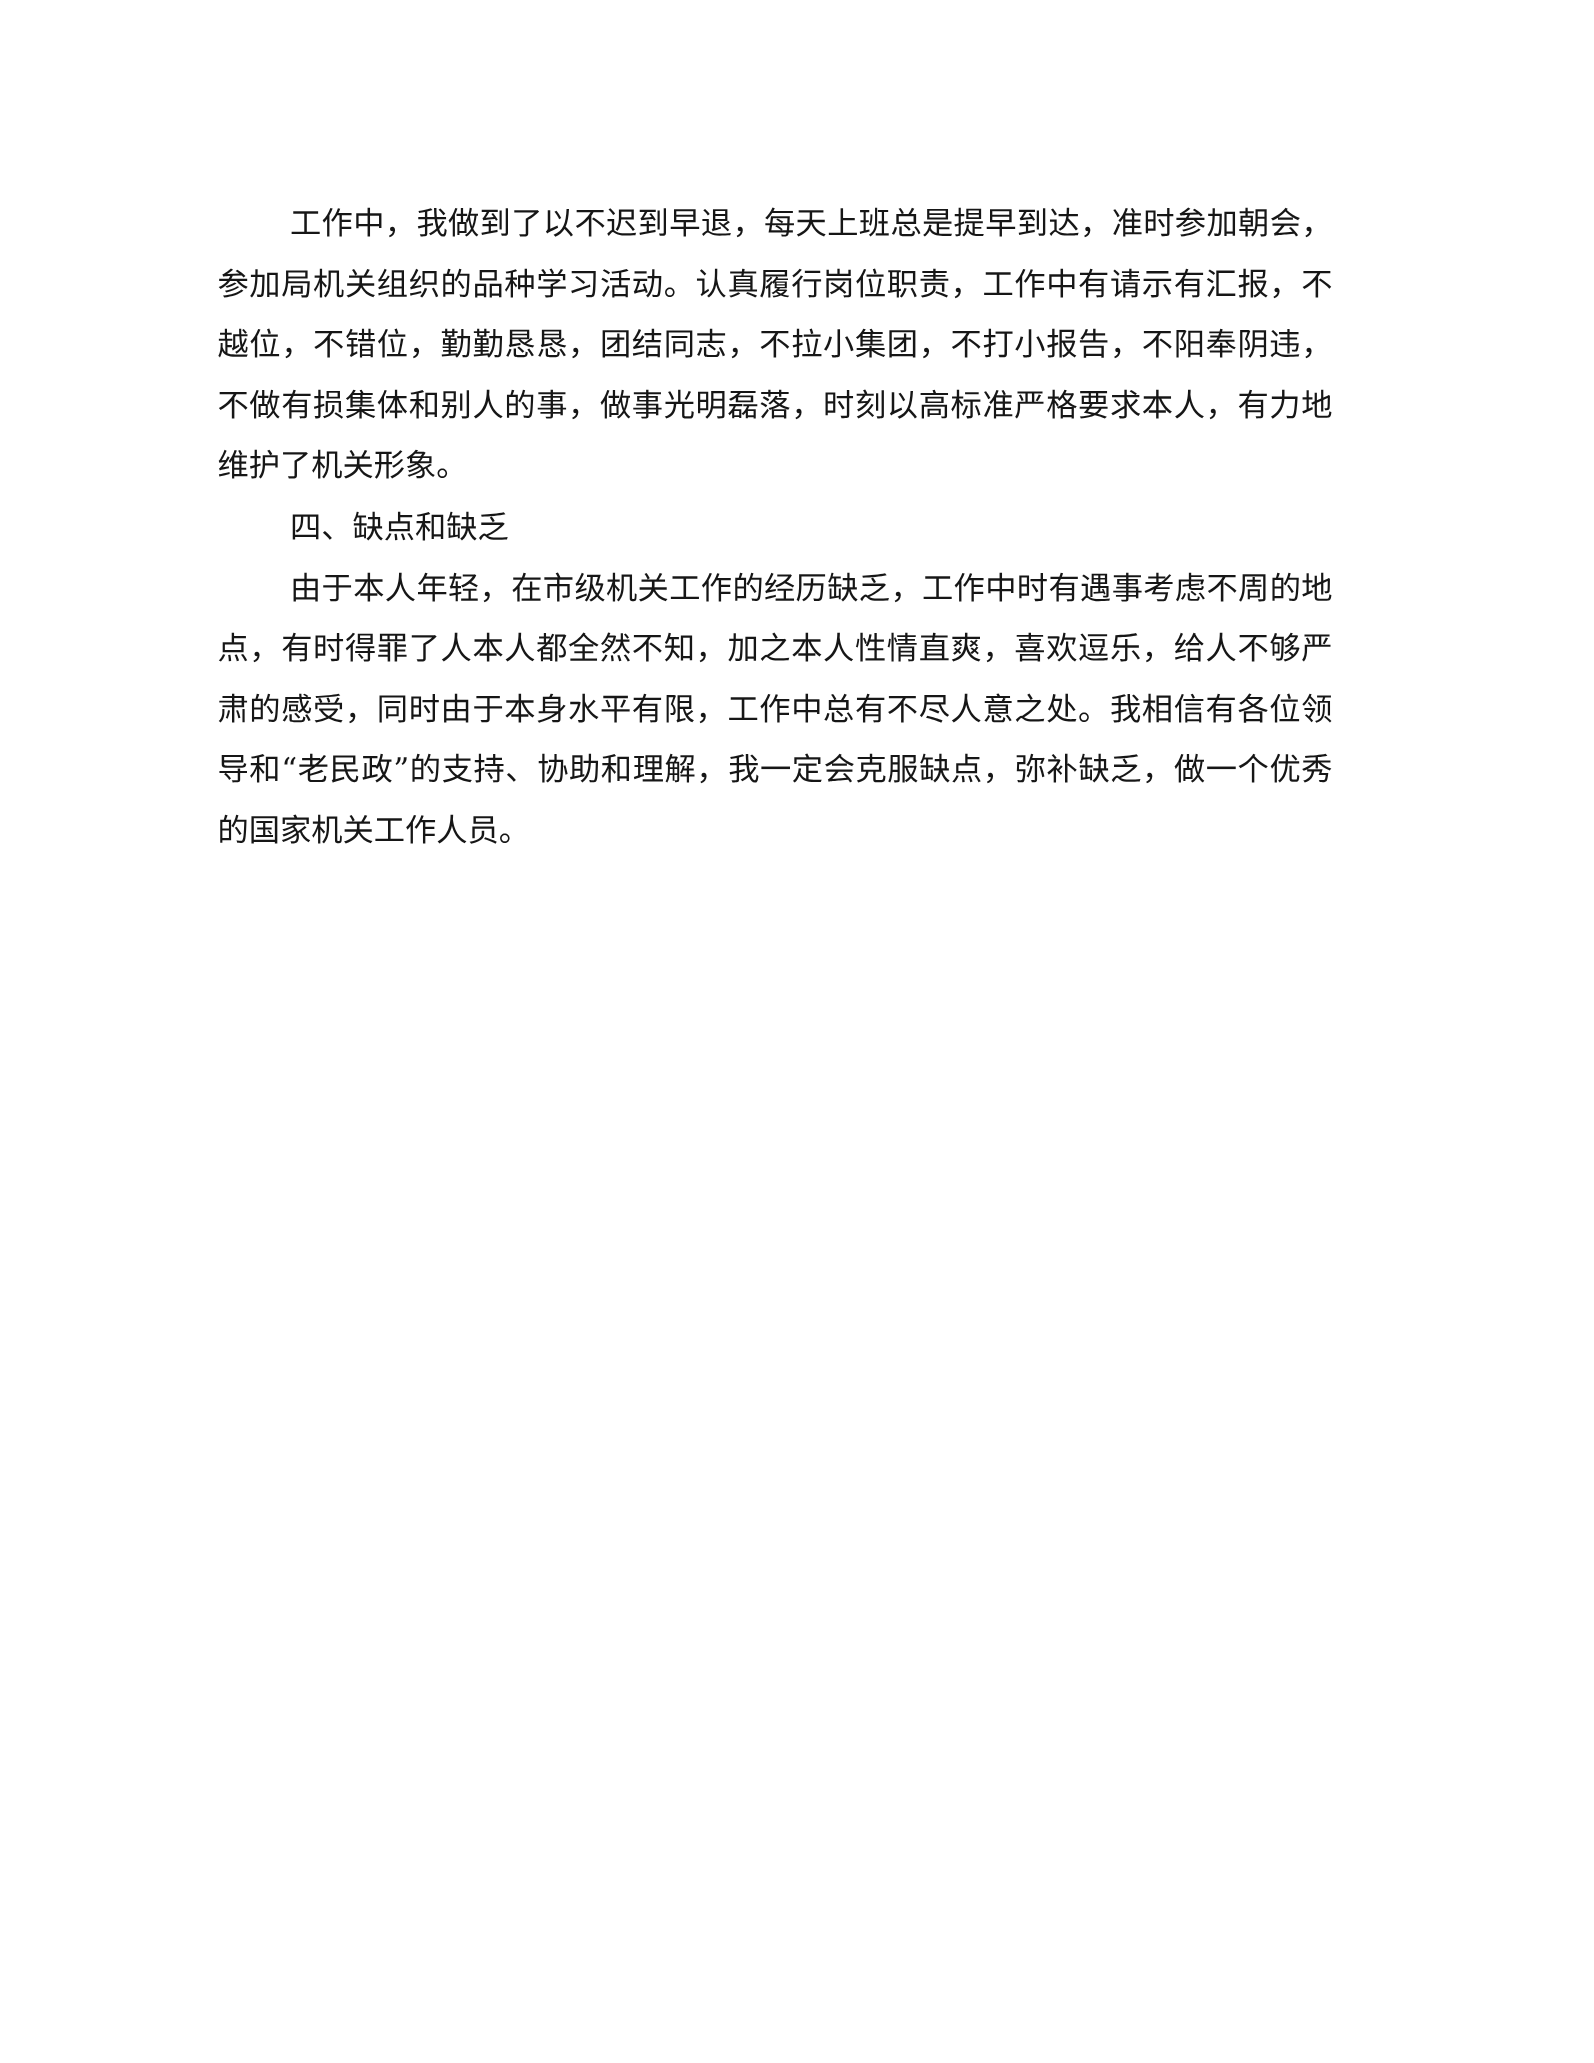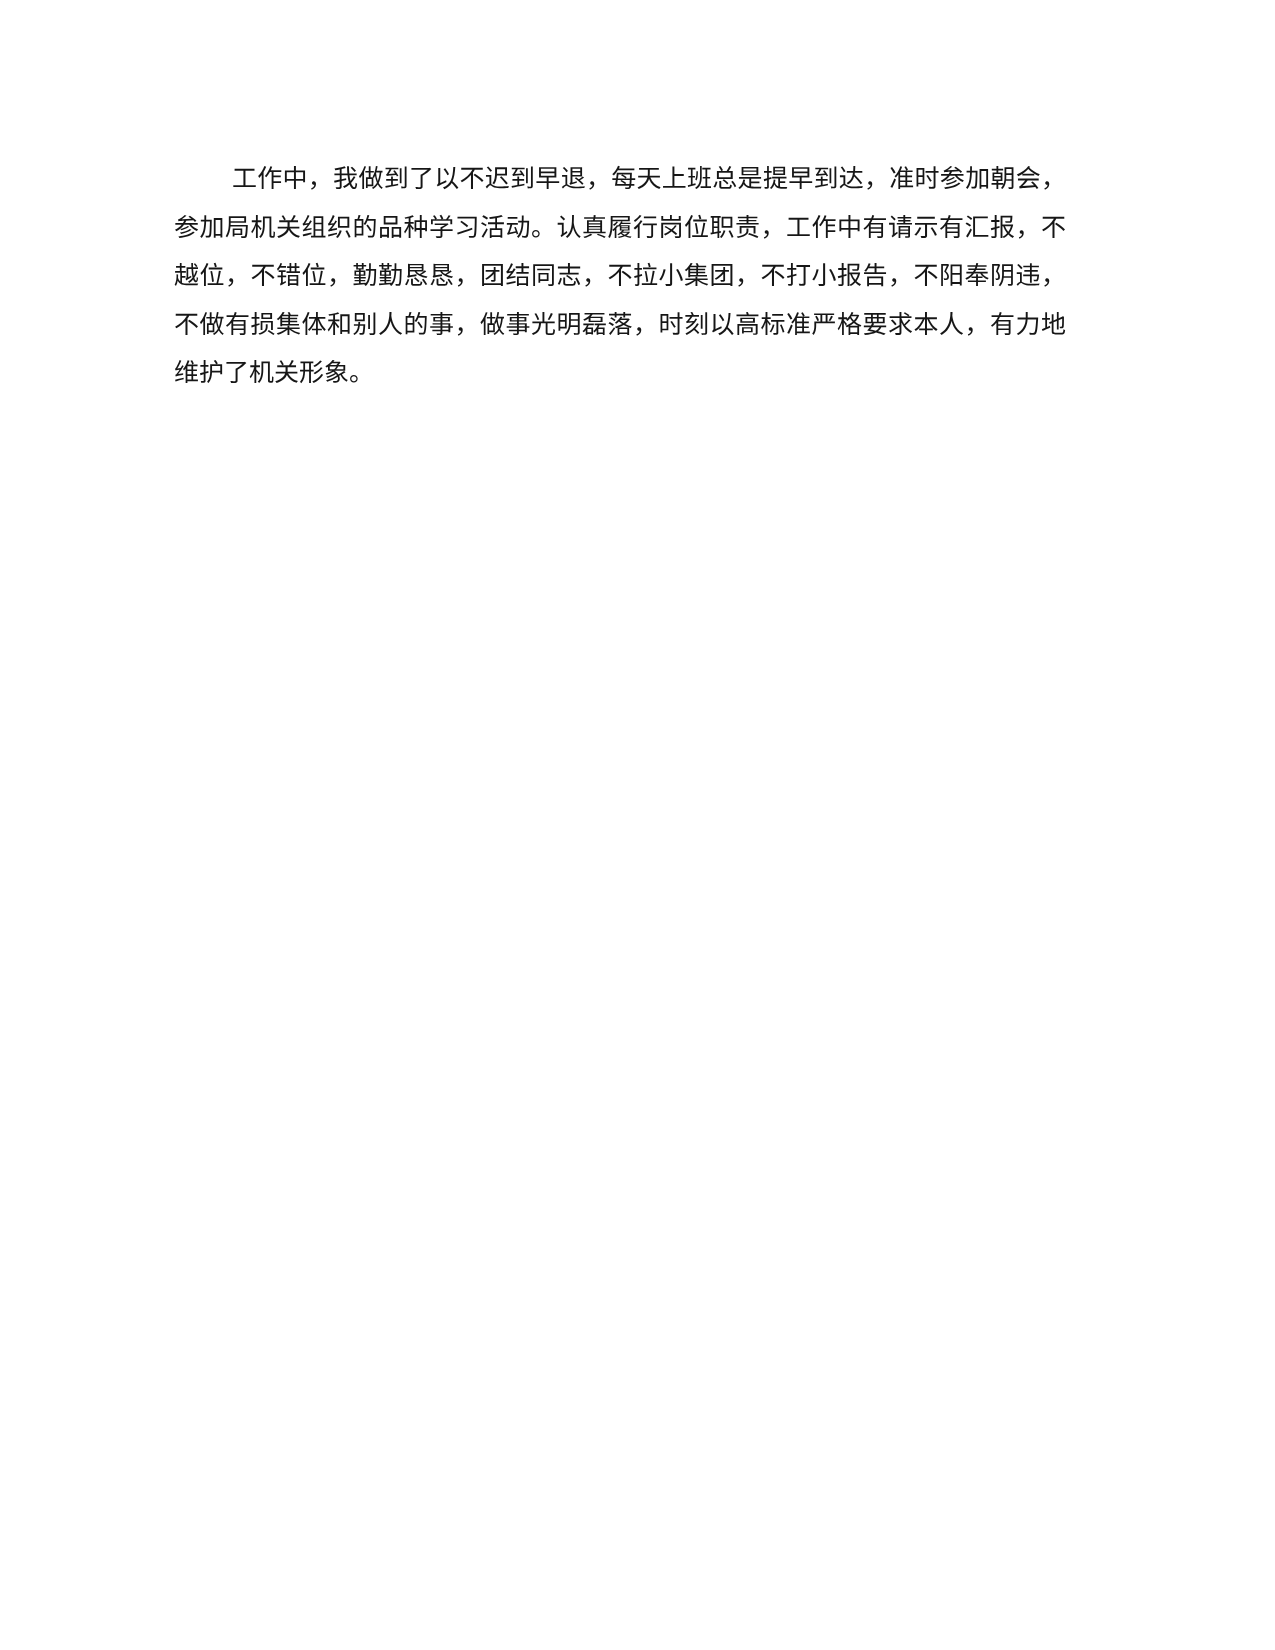--- a/index.html
+++ b/index.html
@@ -38,14 +38,16 @@
     overflow-wrap: normal;
     font-kerning: none;
   }
 </style>
 </head>
 <body>
 
 <div class="page">
   <div class="text-block">
     <p>工作中，我做到了以不迟到早退，每天上班总是提早到达，准时参加朝会，参加局机关组织的品种学习活动。认真履行岗位职责，工作中有请示有汇报，不越位，不错位，勤勤恳恳，团结同志，不拉小集团，不打小报告，不阳奉阴违，不做有损集体和别人的事，做事光明磊落，时刻以高标准严格要求本人，有力地维护了机关形象。</p>
+    <p>四、缺点和缺乏</p>
+    <p>由于本人年轻，在市级机关工作的经历缺乏，工作中时有遇事考虑不周的地点，有时得罪了人本人都全然不知，加之本人性情直爽，喜欢逗乐，给人不够严肃的感受，同时由于本身水平有限，工作中总有不尽人意之处。我相信有各位领导和“老民政”的支持、协助和理解，我一定会克服缺点，弥补缺乏，做一个优秀的国家机关工作人员。</p>
   </div>
 </div>
 
 </body></html>

